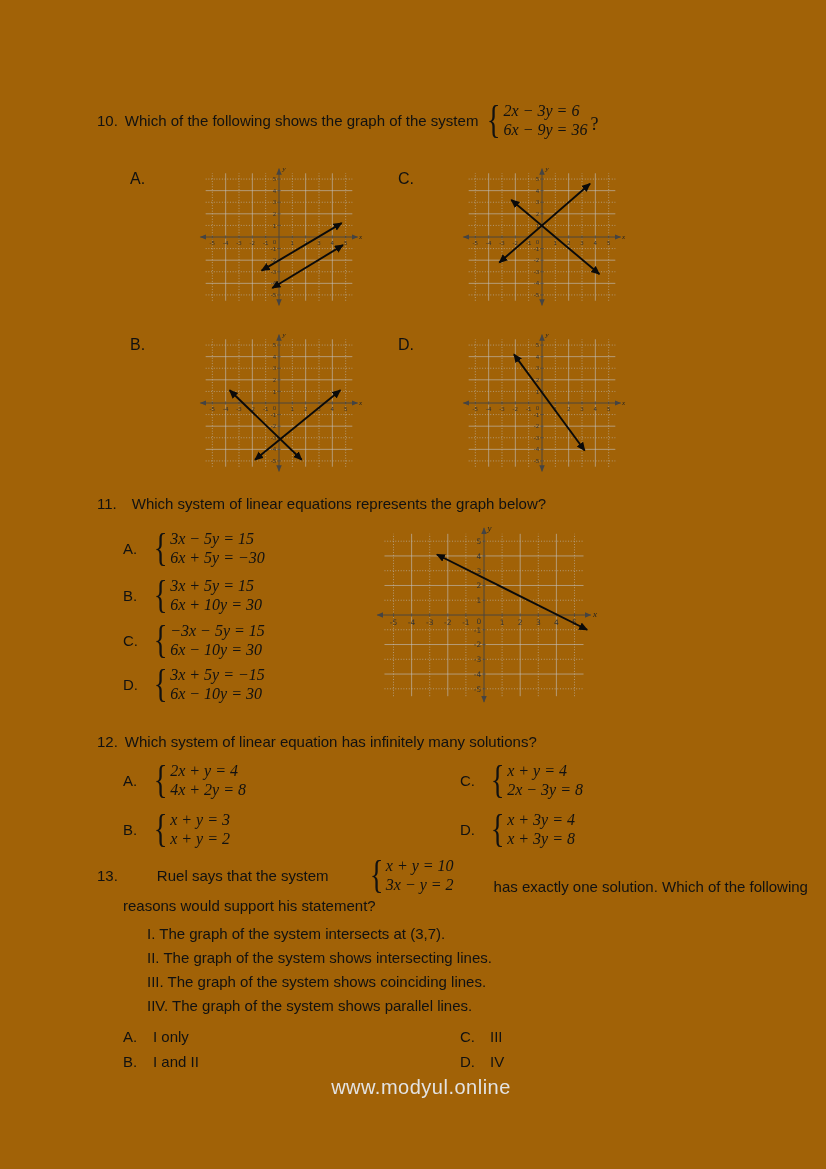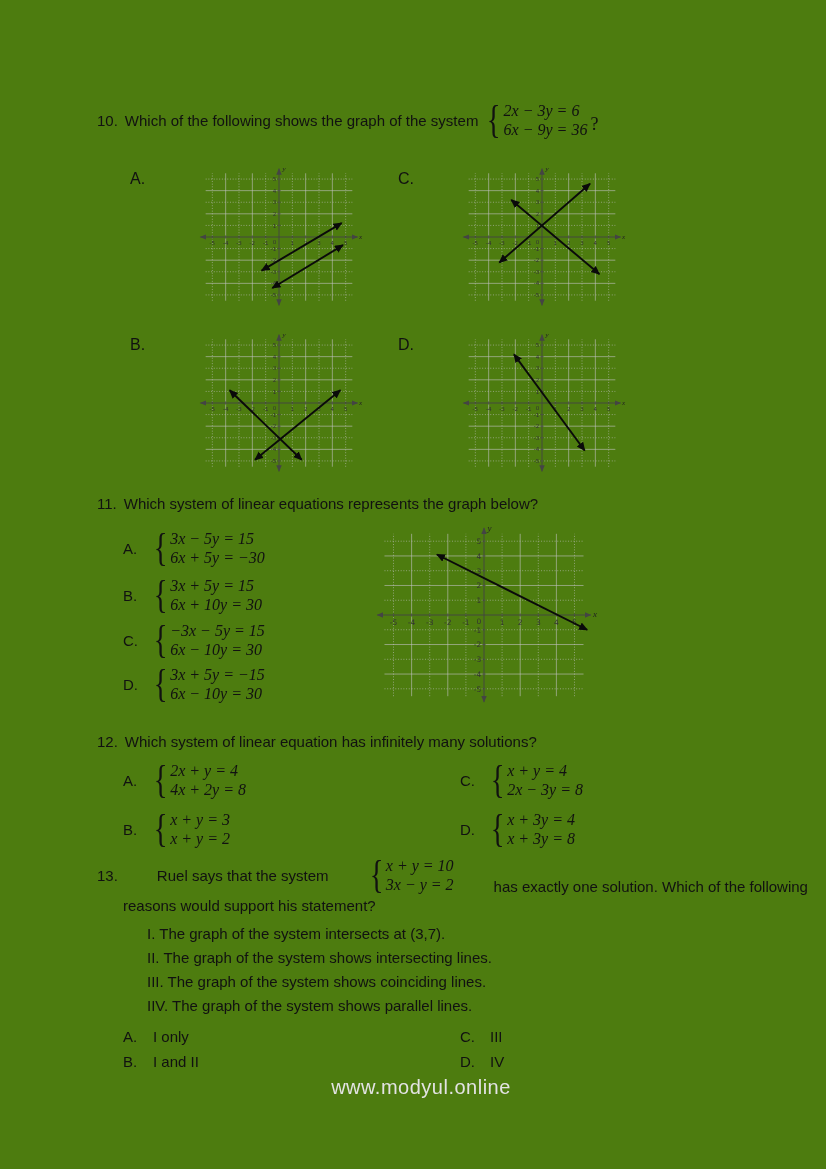--- a/index.html
+++ b/index.html
@@ -1,16 +1,16 @@
 <!DOCTYPE html>
 <html><head>
 <meta charset="utf-8">
 <style>
   html,body{margin:0;padding:0;background:#ffffff;}
-  .page{position:relative;width:826px;height:1169px;background:#4d7c0f;
+  .page{position:relative;width:826px;height:1169px;background:#a16207;
         font-family:"Liberation Sans",sans-serif;color:#111;overflow:hidden;}
   .abs{position:absolute;}
   .qline{display:flex;align-items:center;font-size:15px;white-space:nowrap;}
   .qline .qnum{margin-right:7px;}
   .qline .qtext{margin-right:6px;}
   .qline .qtext2{margin-left:8px;margin-top:23px;}
   .suffix{font-family:"Liberation Serif",serif;font-size:18px;margin-left:3px;margin-top:8px;}
   .system{display:inline-flex;align-items:center;}
   .system .brace{font-family:"Liberation Serif",serif;font-size:40px;font-weight:400;
                  line-height:40px;transform:scaleX(.72);color:#111;}
@@ -355,21 +355,21 @@
       <line x1="150.66666666666669" y1="71.3" x2="150.66666666666669" y2="74.7" stroke="#444" stroke-width="0.7"></line>
       <line x1="82.29999999999998" y1="15.063492063492049" x2="85.69999999999999" y2="15.063492063492049" stroke="#444" stroke-width="0.7"></line>
       <text x="150.66666666666669" y="80.944" text-anchor="middle" font-size="5.5440000000000005" fill="#333" font-family="&quot;DejaVu Sans&quot;,sans-serif">5</text>
       <text x="81.19999999999999" y="17.17021206349205" text-anchor="end" font-size="5.5440000000000005" fill="#333" font-family="&quot;DejaVu Sans&quot;,sans-serif">5</text>
       <text x="81.19999999999999" y="80.344" text-anchor="end" font-size="5.5440000000000005" fill="#333" font-family="&quot;DejaVu Sans&quot;,sans-serif">0</text>
       <text x="167" y="75" text-anchor="end" font-size="7.0440000000000005" fill="#222" font-style="italic" font-family="&quot;Liberation Serif&quot;,serif">x</text>
       <text x="87.49999999999999" y="7.0440000000000005" font-size="7.0440000000000005" fill="#222" font-style="italic" font-family="&quot;Liberation Serif&quot;,serif">y</text>
       <line x1="55.99999999999999" y1="24.33333333333333" x2="126.66666666666667" y2="120.5079365079365" stroke="#0a0a0a" stroke-width="1.9" marker-start="url(#ln4)" marker-end="url(#ln4)"></line>
     </svg>
 
-  <div class="abs qline" style="left:97px;top:495px;">
+  <div class="abs qline" style="left:97px;top:495px;gap:8px;">
     <span class="qnum">11.</span>
     <span class="qtext">Which system of linear equations represents the graph below?</span>
   </div>
 
   <div class="opt-row" style="left:123px;top:528px;">
     <span class="choice-label">A.</span>
     <span class="system">
       <span class="brace">{</span>
       <span class="eqs">
         <span class="eq">3x − 5y = 15</span>

